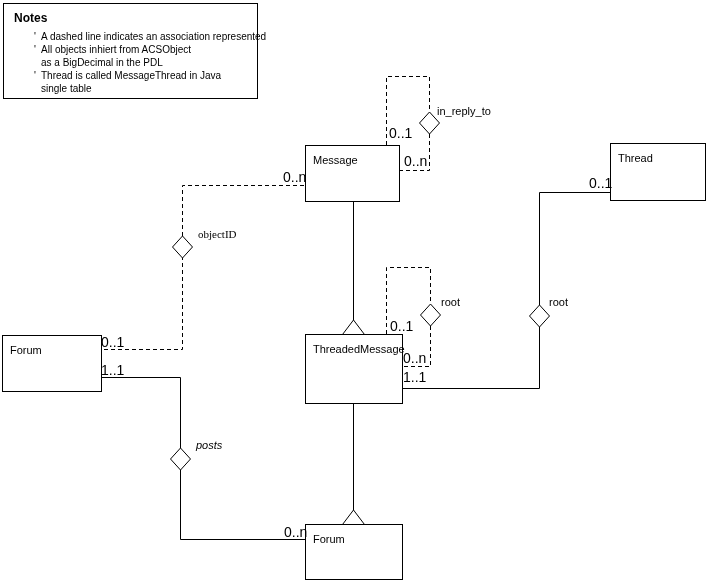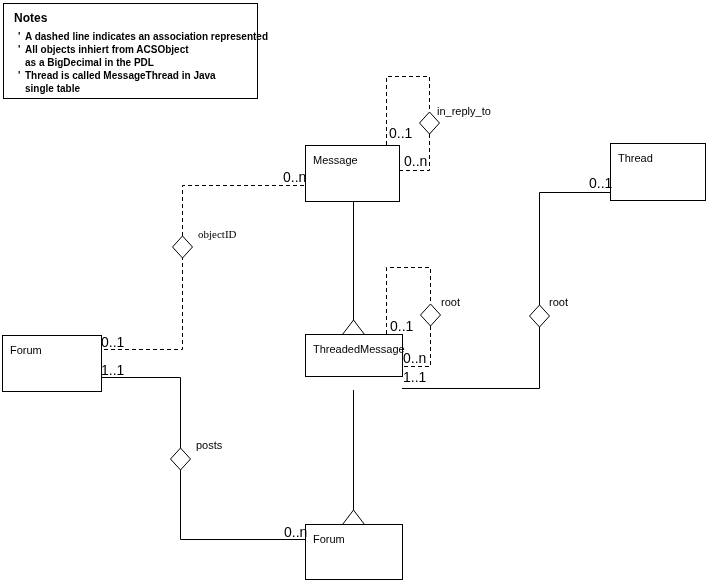--- a/index.html
+++ b/index.html
@@ -48,23 +48,22 @@
     background: #fff;
   }
   .notes-title {
     font-size: 12px;
     font-weight: bold;
     margin: 7px 0 5px 10px;
   }
   .note-line {
     font-size: 10px;
     line-height: 13px;
-    margin-left: 14px;
+    margin-left: 30px;
     white-space: nowrap;
-    font-weight: bold;
   }
   .note-bullet {
     display: inline-block;
     width: 7px;
     font-size: 10px;
   }
   svg .wire { stroke: #000; stroke-width: 1; fill: none; }
   svg .wire-dashed { stroke: #000; stroke-width: 1; fill: none; stroke-dasharray: 4 3; }
   svg .diamond { stroke: #000; stroke-width: 1; fill: #fff; }
   svg .tri { stroke: #000; stroke-width: 1; fill: #fff; }
@@ -108,36 +107,36 @@
     <div class="note-line"><span class="note-bullet">'</span><span>A dashed line indicates an association represented</span></div>
     <div class="note-line"><span class="note-bullet">'</span><span>All objects inhiert from ACSObject</span></div>
     <div class="note-line"><span class="note-bullet"></span><span>as a BigDecimal in the PDL</span></div>
     <div class="note-line"><span class="note-bullet">'</span><span>Thread is called MessageThread in Java</span></div>
     <div class="note-line"><span class="note-bullet"></span><span>single table</span></div>
   </div>
 
   <div class="entity" style="left:305px; top:145px; width:95px; height:57px;">
     <span class="ent-label">Message</span>
   </div>
-  <div class="entity" style="left:305px; top:334px; width:98px; height:43px;">
+  <div class="entity" style="left:305px; top:334px; width:98px; height:70px;">
     <span class="ent-label">ThreadedMessage</span>
   </div>
   <div class="entity" style="left:305px; top:524px; width:98px; height:56px;">
     <span class="ent-label">Forum</span>
   </div>
   <div class="entity" style="left:2px; top:335px; width:100px; height:57px;">
     <span class="ent-label">Forum</span>
   </div>
   <div class="entity" style="left:610px; top:143px; width:96px; height:58px;">
     <span class="ent-label">Thread</span>
   </div>
 
   <span class="lbl assoc" style="left:437px; top:106px;">in_reply_to</span>
   <span class="lbl assoc" style="left:198px; top:229px;font-family:Liberation Serif, serif;">objectID</span>
-  <span class="lbl assoc" style="left:196px; top:440px;">posts</span>
+  <span class="lbl assoc" style="left:196px; top:440px;font-style:italic;">posts</span>
   <span class="lbl assoc" style="left:441px; top:297px;">root</span>
   <span class="lbl assoc" style="left:549px; top:297px;">root</span>
 
   <span class="lbl mult" style="left:389px; top:128px;">0..1</span>
   <span class="lbl mult" style="left:404px; top:156px;">0..n</span>
   <span class="lbl mult" style="left:283px; top:172px;">0..n</span>
   <span class="lbl mult" style="left:101px; top:337px;">0..1</span>
   <span class="lbl mult" style="left:101px; top:365px;">1..1</span>
   <span class="lbl mult" style="left:284px; top:527px;">0..n</span>
   <span class="lbl mult" style="left:390px; top:321px;">0..1</span>

